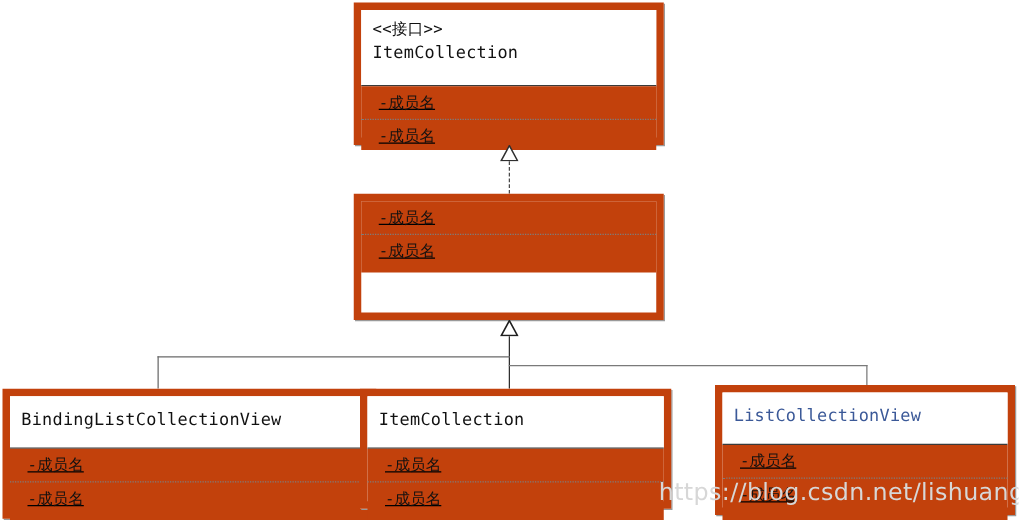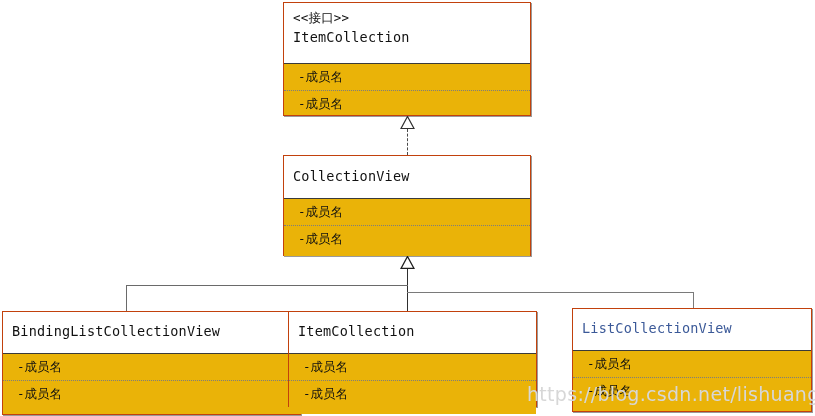--- a/index.html
+++ b/index.html
@@ -16,21 +16,21 @@
     width: 815px;
     height: 416px;
     background: #ffffff;
     overflow: hidden;
   }
 
   
   .uml-class {
     position: absolute;
     box-sizing: border-box;
-    border: 1px solid #c2410c;
+    border: 6px solid #c2410c;
     background: #ffffff;
     box-shadow: 1px 1px 0 0 #9a9a9a;
   }
   .uml-header {
     box-sizing: border-box;
     background: #ffffff;
     border-bottom: 1px solid #3a3a3a;
     padding: 5px 9px 6px 9px;
   }
   .uml-stereotype {
@@ -45,21 +45,22 @@
     line-height: 21px;
     color: #111111;
     letter-spacing: 0.2px;
     white-space: nowrap;
   }
   .uml-name.accent {
     color: #3b5998;
   }
   .uml-members {
     box-sizing: border-box;
-    background: #eab308;
+    background: #c2410c;
+    text-decoration: underline;
   }
   .uml-member {
     box-sizing: border-box;
     font-size: 12.5px;
     line-height: 16px;
     color: #111111;
     padding: 5px 9px 5px 14px;
     white-space: nowrap;
   }
   .uml-member + .uml-member {
@@ -113,23 +114,20 @@
   </div>
 
   <div class="arrow-wrap" style="left:400px; top:116px;">
     <svg width="15" height="13" viewBox="0 0 15 13">
       <polygon points="7.5,0.5 14,12.5 1,12.5" fill="#ffffff" stroke="#2f2f2f" stroke-width="1.2"></polygon>
     </svg>
   </div>
   <div class="conn-v dashed" style="left:407px; top:129px; height:26px;"></div>
 
   <div class="uml-class" id="box-collectionview" style="left:283px; top:155px; width:248px; height:101px;">
-    <div class="uml-header" style="height:43px; padding-top:10px;">
-      <div class="uml-name">CollectionView</div>
-    </div>
     <div class="uml-members" style="height:57px;">
       <div class="uml-member">-成员名</div>
       <div class="uml-member">-成员名</div>
     </div>
   </div>
 
   <div class="arrow-wrap" style="left:400px; top:256px;">
     <svg width="15" height="13" viewBox="0 0 15 13">
       <polygon points="7.5,0.5 14,12.5 1,12.5" fill="#ffffff" stroke="#1f1f1f" stroke-width="1.3"></polygon>
     </svg>

